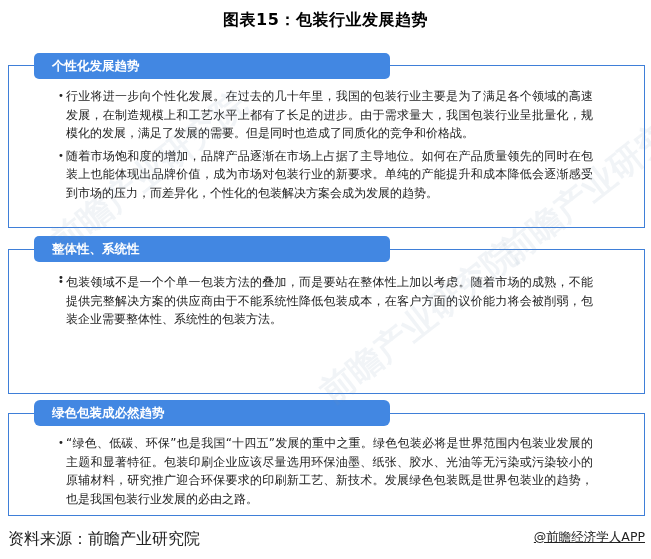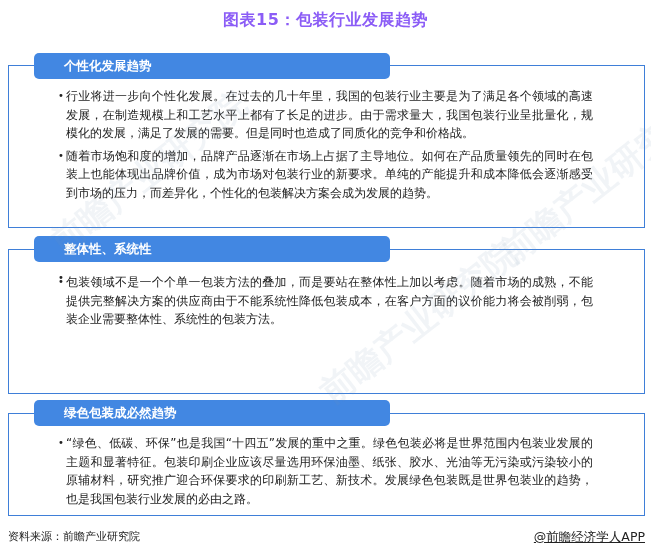--- a/index.html
+++ b/index.html
@@ -3,44 +3,44 @@
   <meta charset="utf-8">
   <style>
     html, body { margin: 0; padding: 0; background: #ffffff; }
     body {
       width: 651px; height: 559px; position: relative; overflow: hidden;
       font-family: "DejaVu Sans", "Liberation Sans", sans-serif;
       color: #222222;
     }
     .title {
       position: absolute; left: 0; top: 10px; width: 651px;
-      text-align: center; font-size: 16px; font-weight: bold; color: #8b5cf6;
+      text-align: center; font-size: 16px; font-weight: bold; color: #000000;
       letter-spacing: 0.5px;
     }
     .section { position: absolute; left: 8px; width: 637px; }
     .section .frame {
       position: absolute; left: 0; right: 0; bottom: 0;
       border: 1.5px solid #3f7fd8; box-sizing: border-box;
     }
     .section .tab {
       position: absolute; left: 26px; width: 356px; height: 26px;
       background: #4287e2; border-radius: 5px;
       color: #ffffff; font-weight: bold; font-size: 12.5px;
-      line-height: 26px; padding-left: 30px; box-sizing: border-box;
+      line-height: 26px; padding-left: 18px; box-sizing: border-box;
     }
     .section .body {
       position: absolute; left: 50px; right: 52px;
       font-size: 12px; line-height: 18.5px; color: #222222;
     }
     .section .para { position: relative; padding-left: 8px; margin-bottom: 4px; text-align: justify; }
     .section .para .bullet {
       position: absolute; left: 0; top: 0; font-size: 10px;
     }
     .footer-left {
-      position: absolute; left: 8px; top: 529px; font-size: 11px; color: #222222;
+      position: absolute; left: 8px; top: 529px; font-size: 16px; color: #222222;
     }
     .footer-right {
       position: absolute; right: 6px; top: 529px; font-size: 12.5px; color: #222222; text-decoration: underline;
     }
     .watermark {
       position: absolute; color: rgba(120,150,180,0.10); font-weight: bold;
       font-size: 34px; transform: rotate(-38deg); pointer-events: none;
       white-space: nowrap;
     }
   </style>
@@ -73,21 +73,21 @@
     </div>
     <div class="para">
       <span class="bullet">•</span>
       <span>包装领域不是一个个单一包装方法的叠加，而是要站在整体性上加以考虑。随着市场的成熟，不能提供完整解决方案的供应商由于不能系统性降低包装成本，在客户方面的议价能力将会被削弱，包装企业需要整体性、系统性的包装方法。</span>
     </div>
   </div>
 </div>
 
 <div class="section" style="top:400px; height:116px;">
   <div class="frame" style="top:13px;"></div>
-  <div class="tab" style="top:0;">绿色包装成必然趋势</div>
+  <div class="tab" style="top:0;border-radius:6px;">绿色包装成必然趋势</div>
   <div class="body" style="top:34px;">
     <div class="para">
       <span class="bullet">•</span>
       <span>“绿色、低碳、环保”也是我国“十四五”发展的重中之重。绿色包装必将是世界范围内包装业发展的主题和显著特征。包装印刷企业应该尽量选用环保油墨、纸张、胶水、光油等无污染或污染较小的原辅材料，研究推广迎合环保要求的印刷新工艺、新技术。发展绿色包装既是世界包装业的趋势，也是我国包装行业发展的必由之路。</span>
     </div>
   </div>
 </div>
 
 <div class="watermark" style="left:30px; top:150px;">前瞻产业研究院</div>
 <div class="watermark" style="left:300px; top:300px;">前瞻产业研究院</div>

